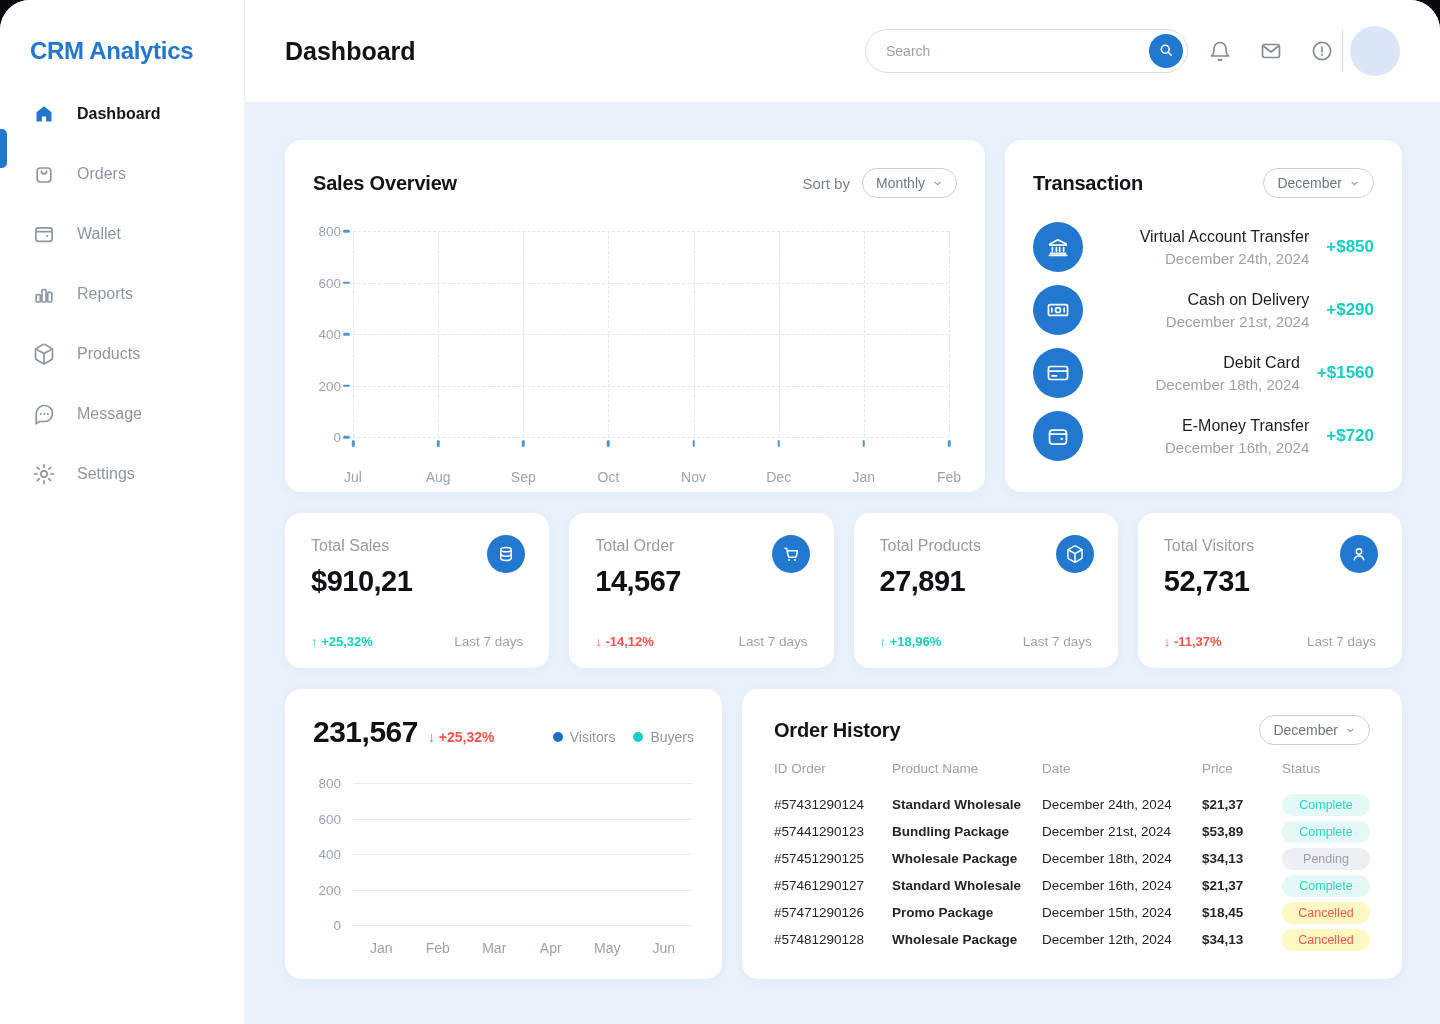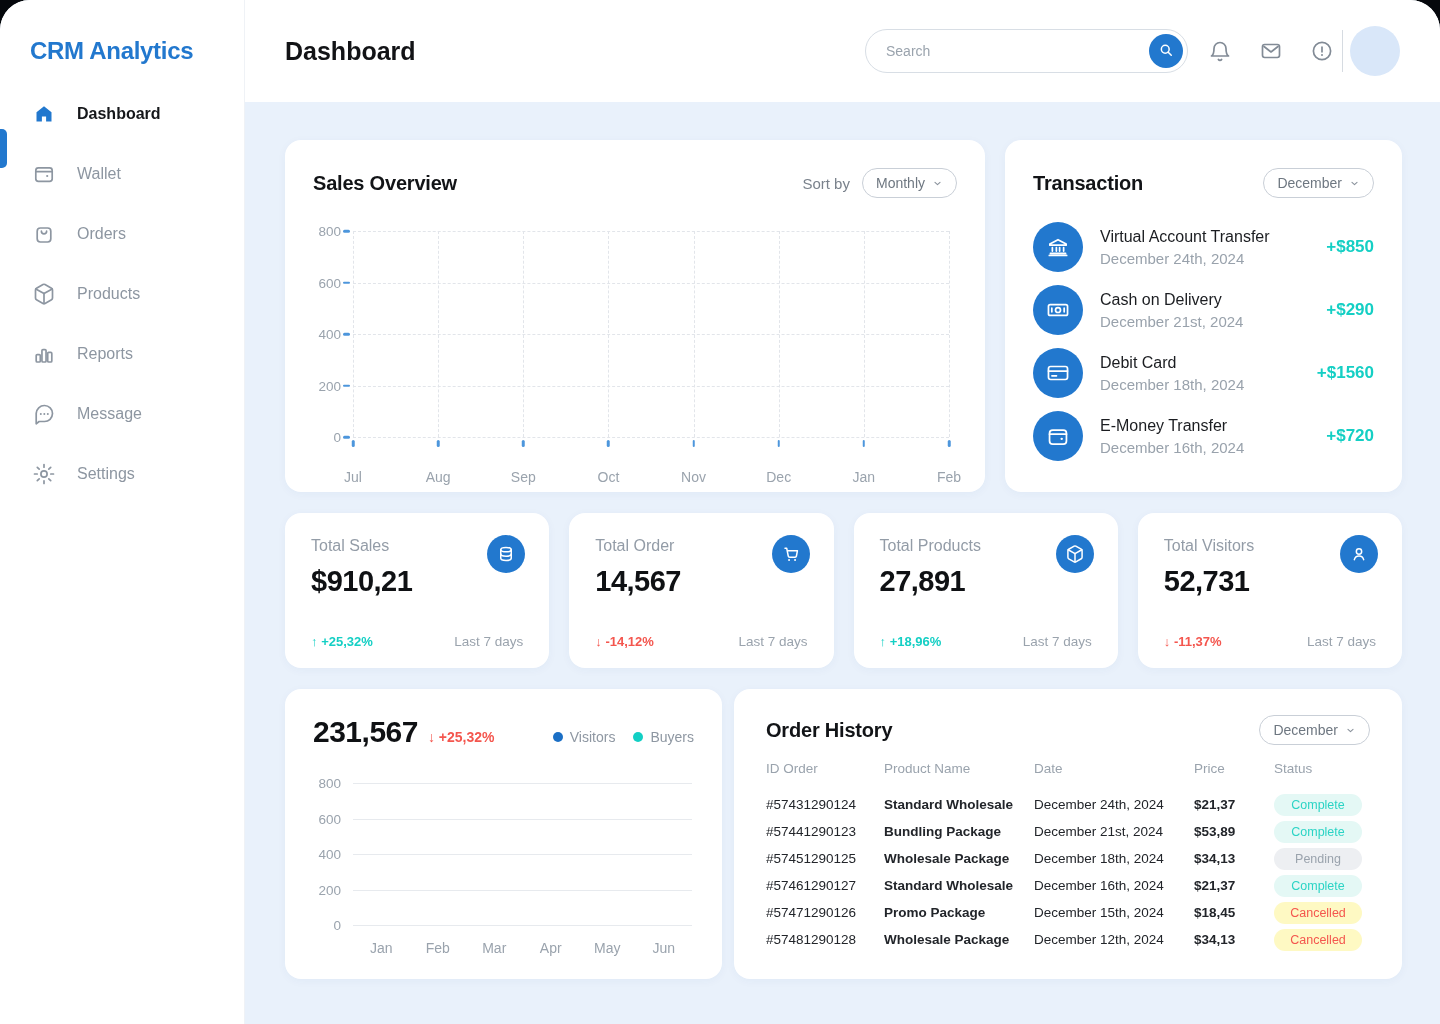--- a/index.html
+++ b/index.html
@@ -35,36 +35,36 @@
   .transactions{flex:1;height:352px;padding:28px;}
   .card-head{display:flex;align-items:center;justify-content:space-between;}
   h2{font-size:20px;font-weight:700;margin:0;color:#121417;letter-spacing:-.2px;}
   .sort{display:flex;align-items:center;gap:12px;color:#7A828C;font-size:15px;}
   .pill{display:flex;align-items:center;gap:7px;border:1px solid #C9CFD7;background:#fff;border-radius:17px;height:30px;padding:4px 13px;font-size:14px;color:#6E7781;cursor:pointer;font-family:inherit;}
   .pill .pill-ch{display:flex;color:#8a929c;}
   
   .txn{display:flex;align-items:center;gap:17px;margin-top:13px;height:50px;}
   .txn:first-child{margin-top:24px;}
   .txn-icon{width:50px;height:50px;border-radius:50%;background:#2278CE;color:#fff;display:flex;align-items:center;justify-content:center;flex:none;}
-  .txn-info{flex:1;min-width:0;}
+  .txn-info{flex:1;min-width:0;text-align:right;}
   .txn-name{font-size:16px;color:#1B1D21;font-weight:500;}
   .txn-date{font-size:15px;color:#99A2AC;margin-top:4px;}
   .txn-amt{font-size:17px;font-weight:700;color:#14CFC4;}
   
   .row2{display:grid;grid-template-columns:repeat(4,1fr);gap:20px;}
   .stat-card{height:155px;padding:24px 26px;position:relative;}
   .stat-label{font-size:16px;color:#939CA7;}
   .stat-value{font-size:29px;font-weight:800;color:#0F1114;margin-top:10px;letter-spacing:-.5px;}
   .stat-icon{position:absolute;top:22px;right:24px;width:38px;height:38px;border-radius:50%;background:#2278CE;color:#fff;display:flex;align-items:center;justify-content:center;}
   .stat-foot{position:absolute;left:26px;right:26px;bottom:19px;display:flex;justify-content:space-between;align-items:center;}
   .stat-delta{font-size:13px;font-weight:600;text-align:center;}
   .up{color:#14CFC4;}.down{color:#F4564E;}
   .stat-period{font-size:13.5px;color:#9AA3AD;}
   
-  .row3{display:flex;gap:12px;}
+  .row3{display:flex;gap:20px;}
   .visitors{width:437px;height:290px;padding:26px 28px;}
   .vis-head{display:flex;align-items:baseline;gap:10px;}
   .big{font-size:30px;font-weight:800;color:#0F1114;letter-spacing:-.5px;}
   .delta{font-size:14px;font-weight:600;}
   .legend{margin-left:auto;display:flex;gap:18px;align-items:center;font-size:14px;color:#8E97A2;}
   .legend-item{display:flex;align-items:center;}
   .legend-dot{width:10px;height:10px;border-radius:50%;display:inline-block;margin-right:7px;}
   .orders{flex:1;height:290px;padding:26px 32px;}
   .table{margin-top:16px;}
   .trow{display:grid;grid-template-columns:118px 150px 160px 80px 88px;column-gap:0;align-items:center;height:27px;font-size:13.5px;color:#22252A;}
@@ -102,55 +102,55 @@
           <span class="nav-icon">
             <svg width="24" height="24" viewBox="0 0 24 24" fill="none" stroke="currentColor" stroke-width="1.7" stroke-linecap="round" stroke-linejoin="round">
               <path d="M4.5 10.2 12 4.2l7.5 6v9.3h-5.4v-4.9h-4.2v4.9H4.5z" fill="currentColor" stroke="none"></path>
             </svg>
           </span>
           <span class="nav-label">Dashboard</span>
         </div>
         <div class="nav-item ">
           <span class="nav-icon">
             <svg width="24" height="24" viewBox="0 0 24 24" fill="none" stroke="currentColor" stroke-width="1.7" stroke-linecap="round" stroke-linejoin="round">
+              <rect x="5.2" y="6" width="13.6" height="14" rx="3.2"></rect>
+              <path d="M9.4 9.2a2.6 2.6 0 0 0 5.2 0"></path>
+            </svg>
+          </span>
+          <span class="nav-label">Orders</span>
+        </div>
+        <div class="nav-item ">
+          <span class="nav-icon">
+            <svg width="24" height="24" viewBox="0 0 24 24" fill="none" stroke="currentColor" stroke-width="1.7" stroke-linecap="round" stroke-linejoin="round">
               <rect x="3.8" y="5.8" width="16.4" height="13.6" rx="2.6"></rect>
               <path d="M3.8 9.6h16.4"></path>
               <circle cx="15.2" cy="14" r="1.1" fill="currentColor" stroke="none"></circle>
             </svg>
           </span>
           <span class="nav-label">Wallet</span>
         </div>
         <div class="nav-item ">
           <span class="nav-icon">
             <svg width="24" height="24" viewBox="0 0 24 24" fill="none" stroke="currentColor" stroke-width="1.7" stroke-linecap="round" stroke-linejoin="round">
-              <rect x="5.2" y="6" width="13.6" height="14" rx="3.2"></rect>
-              <path d="M9.4 9.2a2.6 2.6 0 0 0 5.2 0"></path>
-            </svg>
-          </span>
-          <span class="nav-label">Orders</span>
+              <rect x="4.2" y="12.6" width="4.1" height="7.4" rx="1"></rect>
+              <rect x="9.95" y="7.6" width="4.1" height="12.4" rx="1"></rect>
+              <rect x="15.7" y="10.4" width="4.1" height="9.6" rx="1"></rect>
+            </svg>
+          </span>
+          <span class="nav-label">Reports</span>
         </div>
         <div class="nav-item ">
           <span class="nav-icon">
             <svg width="24" height="24" viewBox="0 0 24 24" fill="none" stroke="currentColor" stroke-width="1.7" stroke-linecap="round" stroke-linejoin="round">
               <path d="M20.5 16V8a2 2 0 0 0-1-1.73l-6.5-3.72a2 2 0 0 0-2 0L4.5 6.27A2 2 0 0 0 3.5 8v8a2 2 0 0 0 1 1.73l6.5 3.72a2 2 0 0 0 2 0l6.5-3.72a2 2 0 0 0 1-1.73z"></path>
               <path d="M3.8 6.9 12 11.6l8.2-4.7"></path>
               <path d="M12 21.5v-9.9"></path>
             </svg>
           </span>
           <span class="nav-label">Products</span>
-        </div>
-        <div class="nav-item ">
-          <span class="nav-icon">
-            <svg width="24" height="24" viewBox="0 0 24 24" fill="none" stroke="currentColor" stroke-width="1.7" stroke-linecap="round" stroke-linejoin="round">
-              <rect x="4.2" y="12.6" width="4.1" height="7.4" rx="1"></rect>
-              <rect x="9.95" y="7.6" width="4.1" height="12.4" rx="1"></rect>
-              <rect x="15.7" y="10.4" width="4.1" height="9.6" rx="1"></rect>
-            </svg>
-          </span>
-          <span class="nav-label">Reports</span>
         </div>
         <div class="nav-item ">
           <span class="nav-icon">
             <svg width="24" height="24" viewBox="0 0 24 24" fill="none" stroke="currentColor" stroke-width="1.7" stroke-linecap="round" stroke-linejoin="round">
               <path d="M20.5 11.6a8 8 0 0 1-8.2 7.9H7.1l-2.9 2.3V11.4a8.2 8.2 0 0 1 8.3-7.9 8 8 0 0 1 8 8.1z"></path>
               <circle cx="8.8" cy="12" r="1" fill="currentColor" stroke="none"></circle>
               <circle cx="12.3" cy="12" r="1" fill="currentColor" stroke="none"></circle>
               <circle cx="15.8" cy="12" r="1" fill="currentColor" stroke="none"></circle>
             </svg>
           </span>

